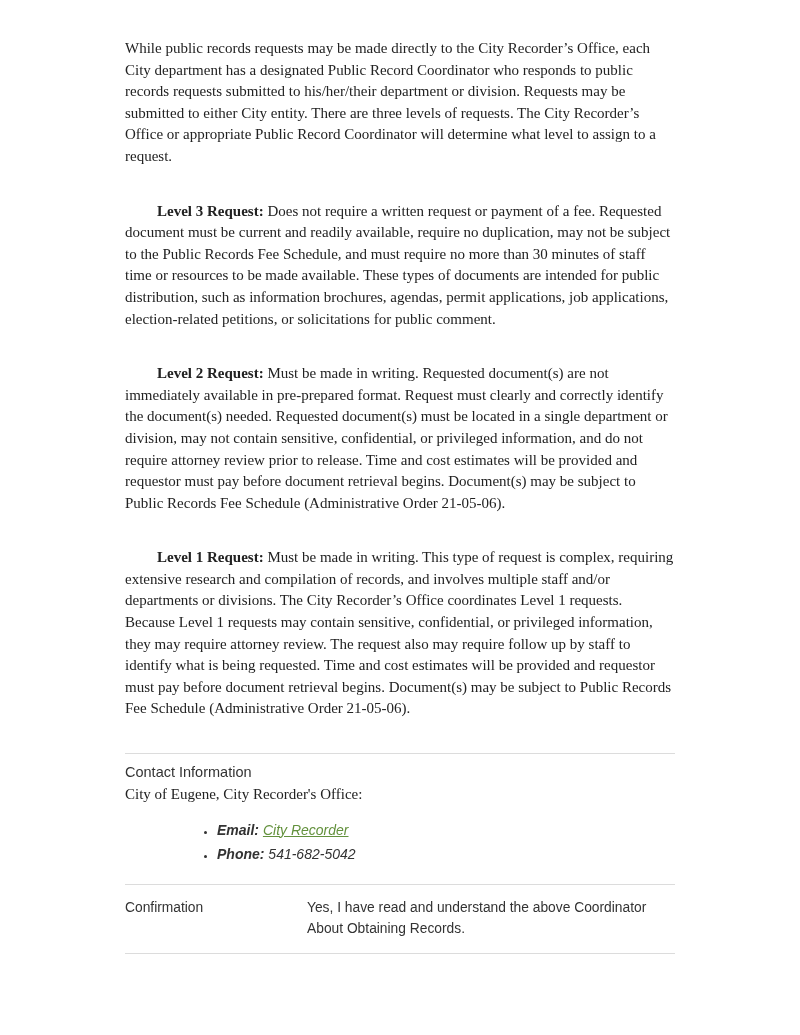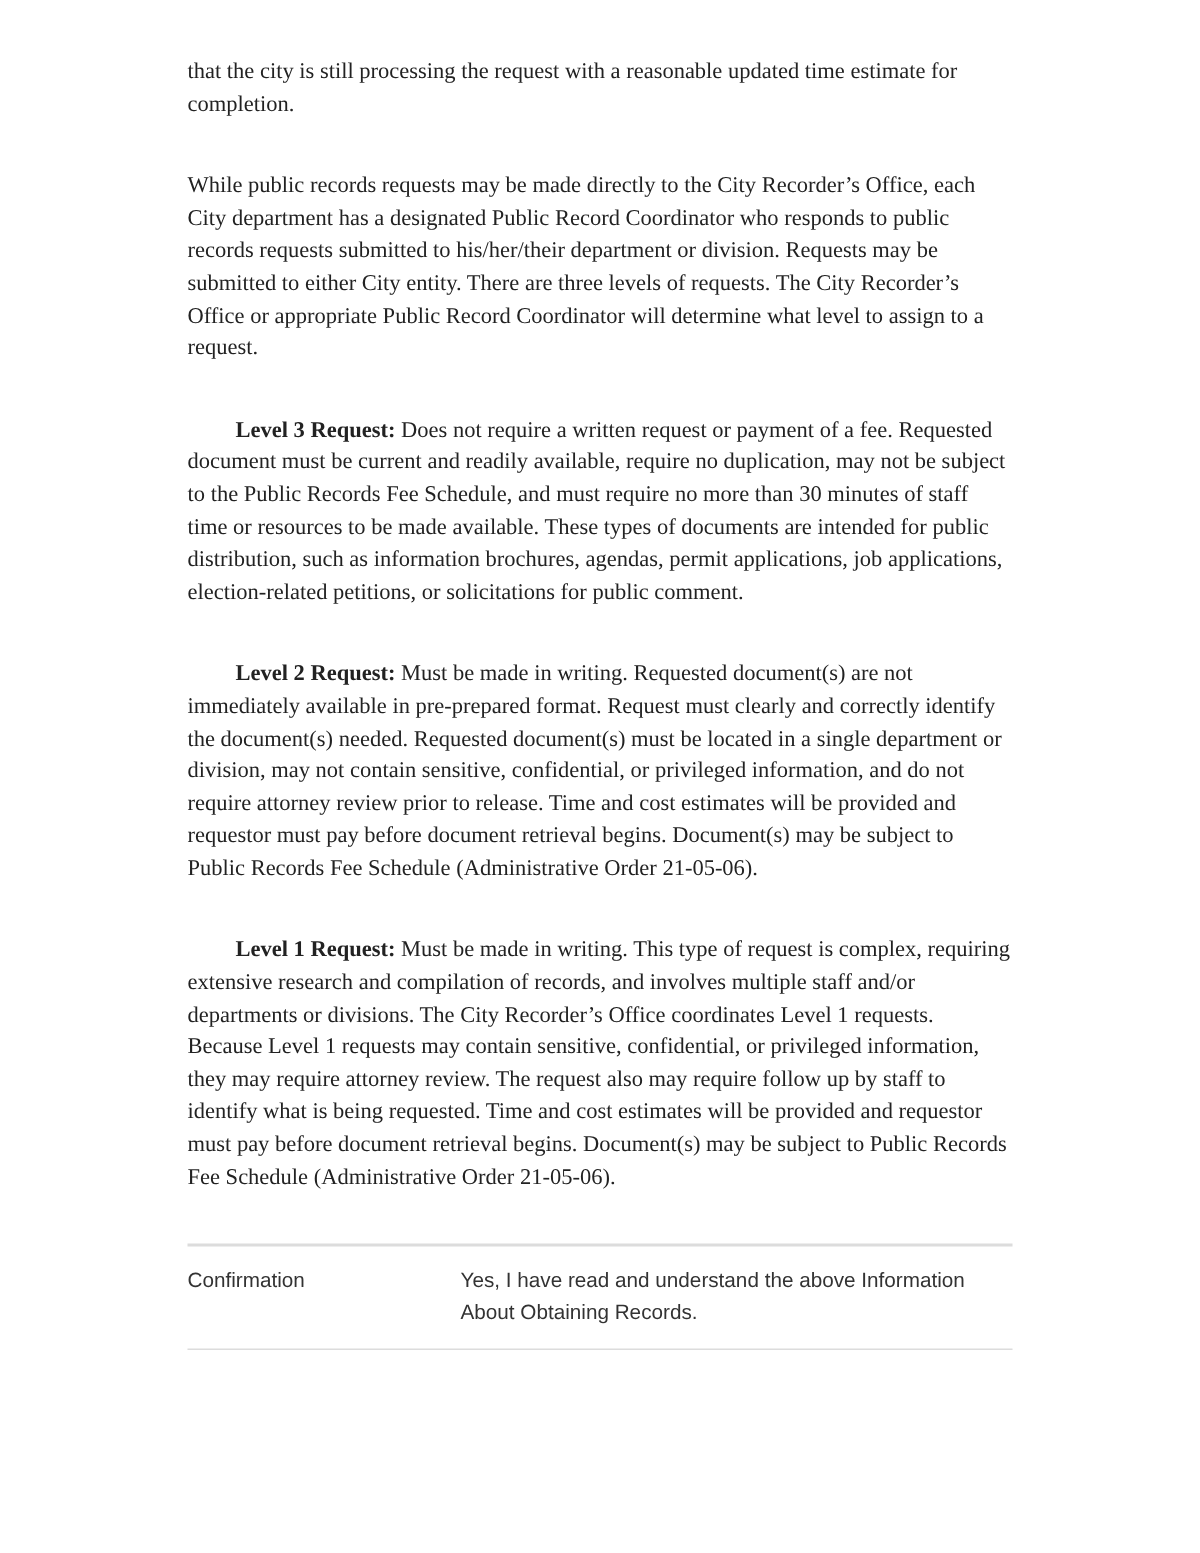--- a/index.html
+++ b/index.html
@@ -70,35 +70,42 @@
     color: #333333;
   }
   .confirmation-label { flex: 0 0 182px; }
   .confirmation-value { flex: 1; }
 </style>
 </head>
 <body>
 
 <div class="page">
 
-  <p class="body-text">that the city is still processing the request with a reasonable updated time estimate for completion.</p>
 
   <p class="body-text">While public records requests may be made directly to the City Recorder’s Office, each City department has a designated Public Record Coordinator who responds to public records requests submitted to his/her/their department or division. Requests may be submitted to either City entity. There are three levels of requests. The City Recorder’s Office or appropriate Public Record Coordinator will determine what level to assign to a request.</p>
 
   <p class="body-text"><strong>Level 3 Request:</strong> <span>Does not require a written request or payment of a fee. Requested document must be current and readily available, require no duplication, may not be subject to the Public Records Fee Schedule, and must require no more than 30 minutes of staff time or resources to be made available. These types of documents are intended for public distribution, such as information brochures, agendas, permit applications, job applications, election-related petitions, or solicitations for public comment.</span></p>
 
   <p class="body-text"><strong>Level 2 Request:</strong> <span>Must be made in writing. Requested document(s) are not immediately available in pre-prepared format. Request must clearly and correctly identify the document(s) needed. Requested document(s) must be located in a single department or division, may not contain sensitive, confidential, or privileged information, and do not require attorney review prior to release. Time and cost estimates will be provided and requestor must pay before document retrieval begins. Document(s) may be subject to Public Records Fee Schedule (Administrative Order 21-05-06).</span></p>
 
   <p class="body-text"><strong>Level 1 Request:</strong> <span>Must be made in writing. This type of request is complex, requiring extensive research and compilation of records, and involves multiple staff and/or departments or divisions. The City Recorder’s Office coordinates Level 1 requests. Because Level 1 requests may contain sensitive, confidential, or privileged information, they may require attorney review. The request also may require follow up by staff to identify what is being requested. Time and cost estimates will be provided and requestor must pay before document retrieval begins. Document(s) may be subject to Public Records Fee Schedule (Administrative Order 21-05-06).</span></p>
 
   <hr class="divider">
 
+  <div class="contact-section">
+    <div class="section-heading">Contact Information</div>
+    <p class="contact-intro">City of Eugene, City Recorder's Office:</p>
+    <ul class="contact-list">
+      <li><span class="item-label">Email:</span> <a href="#" class="green-link">City Recorder</a></li>
+      <li><span class="item-label">Phone:</span> <span>541-682-5042</span></li>
+    </ul>
+  </div>
 
   <hr class="divider">
 
   <div class="confirmation-row">
     <div class="confirmation-label">Confirmation</div>
-    <div class="confirmation-value">Yes, I have read and understand the above Information About Obtaining Records.</div>
+    <div class="confirmation-value">Yes, I have read and understand the above Coordinator About Obtaining Records.</div>
   </div>
 
   <hr class="divider">
 
 </div>
 
 </body></html>

